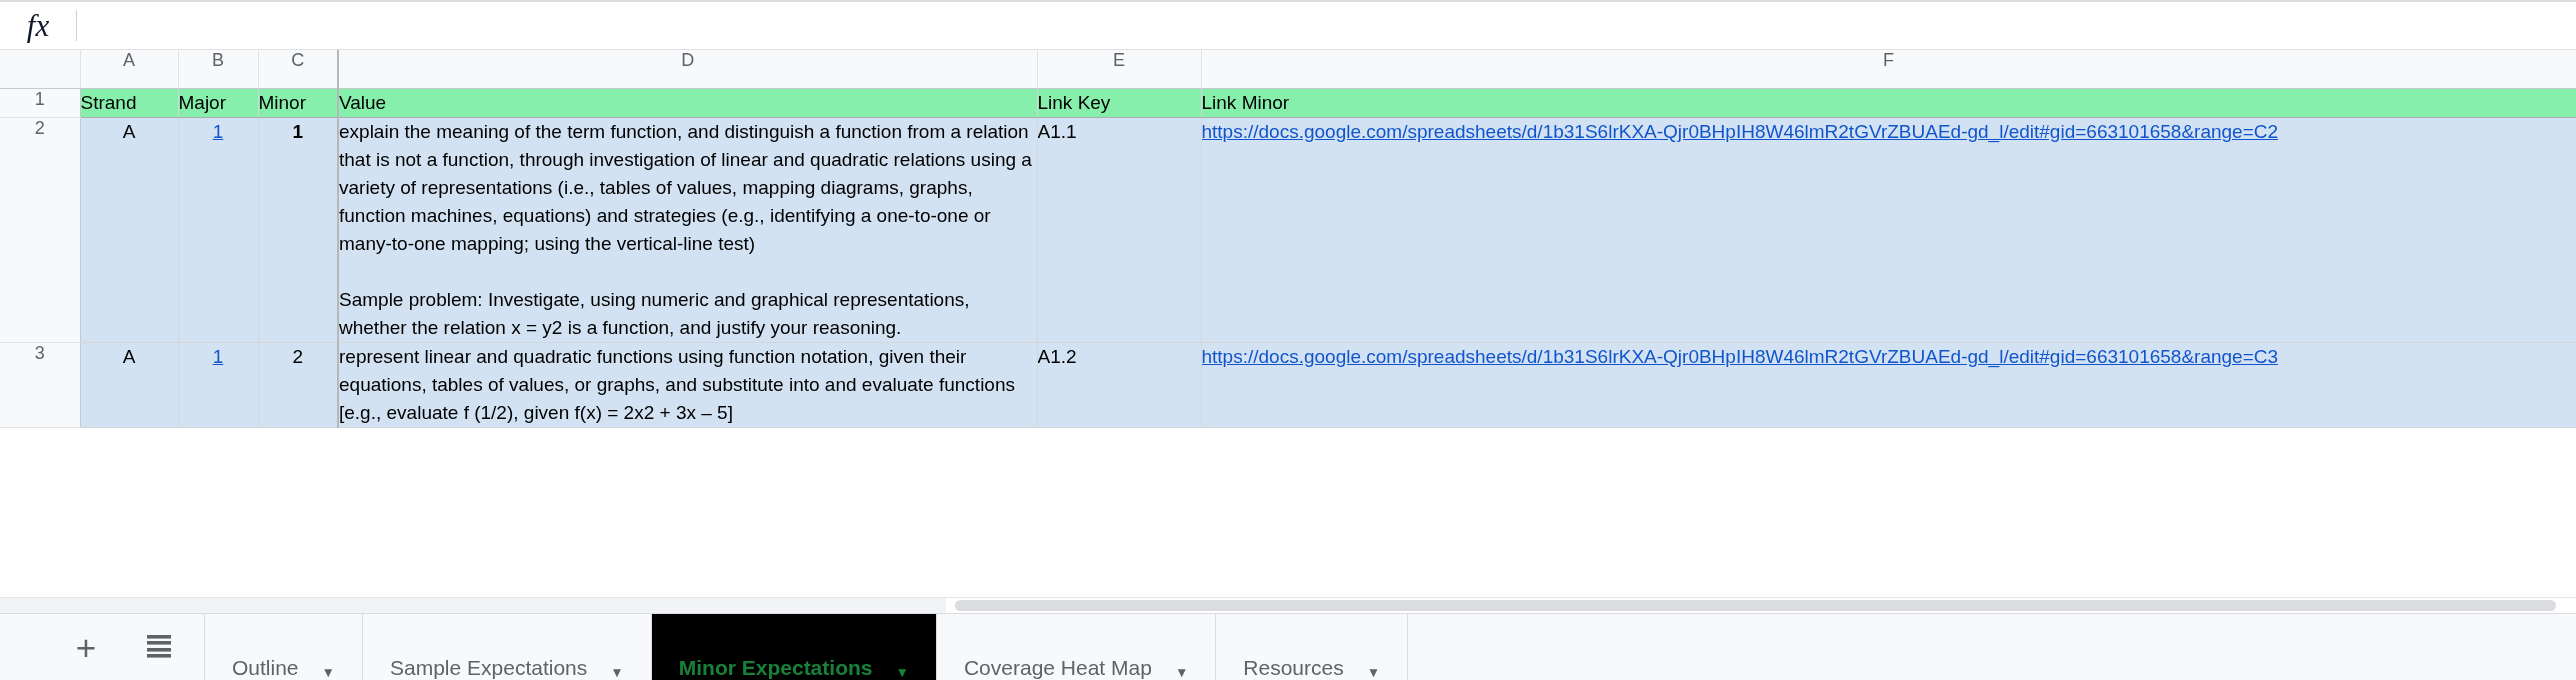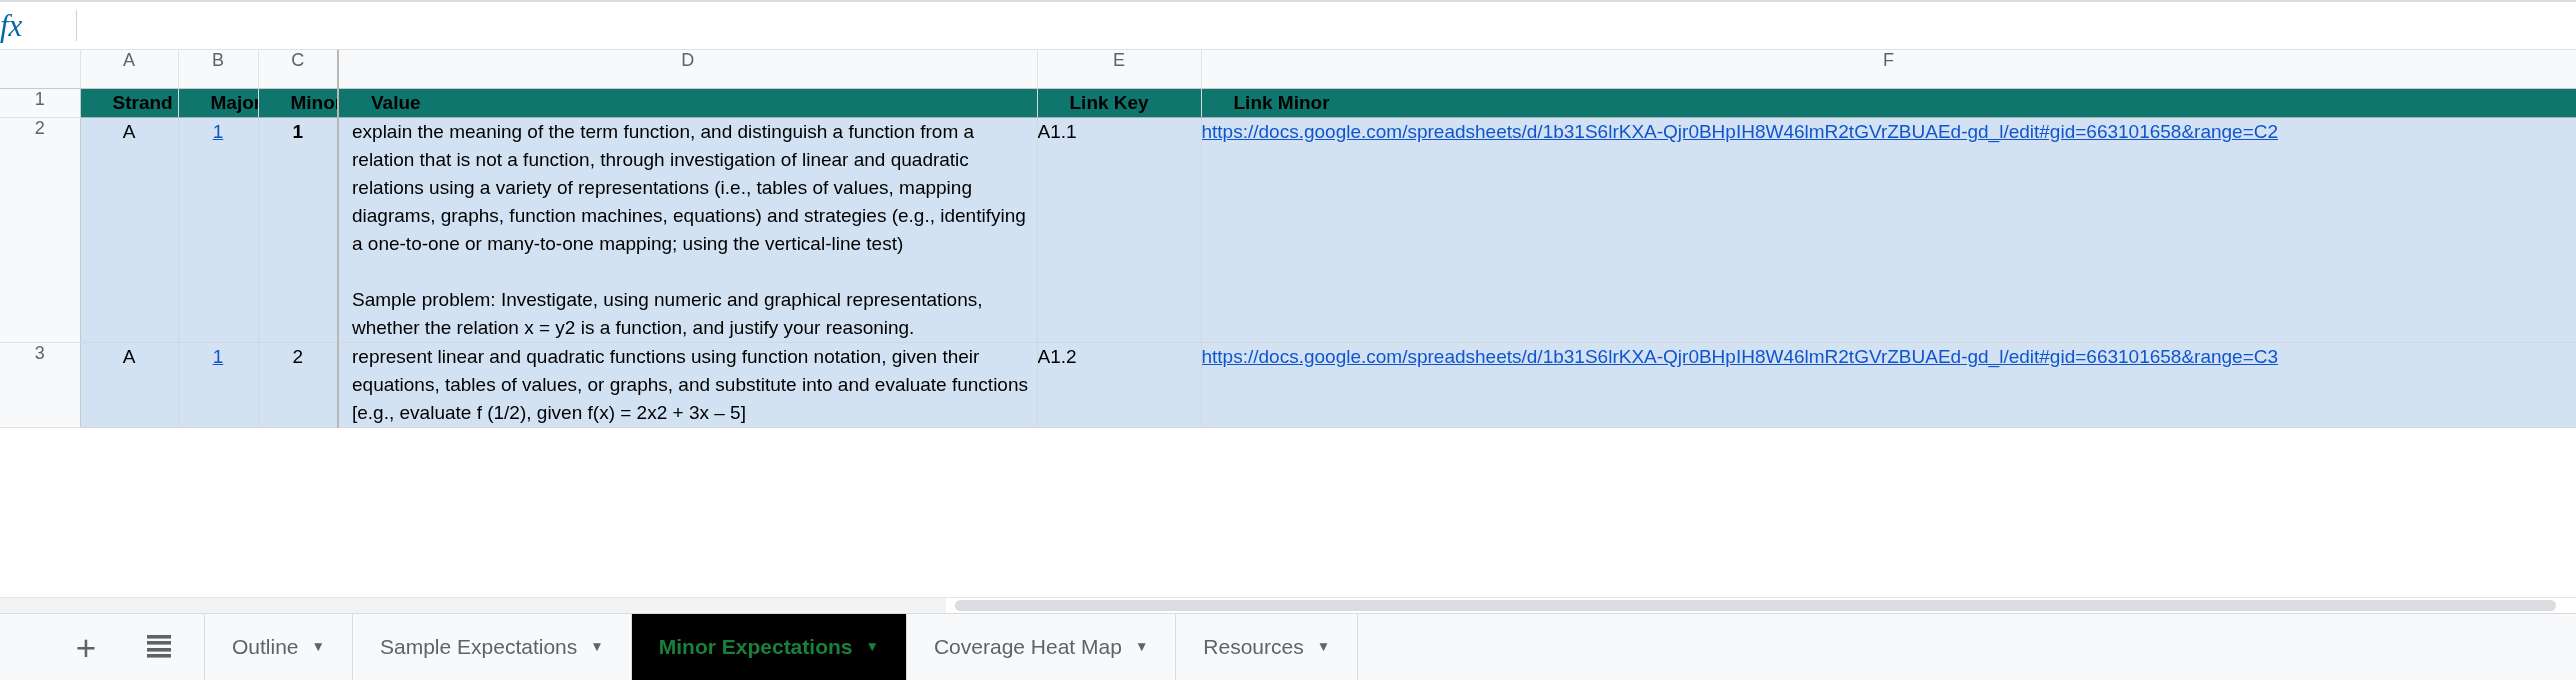--- a/index.html
+++ b/index.html
@@ -24,24 +24,25 @@
     height: 50px;
     background: #ffffff;
     border-top: 2.7px solid #dadce0;
     border-bottom: 0.9px solid #e0e0e0;
     box-sizing: border-box;
     display: flex;
     align-items: center;
   }
   .fx-glyph {
     width: 76px;
+    text-align: center;
     font-family: "Liberation Serif", serif;
     font-style: italic;
     font-size: 31px;
-    color: #0369a1;
+    color: #0f172a;
     user-select: none;
     line-height: 1;
   }
   .fx-divider {
     width: 0.9px;
     height: 31px;
     background: #d0d0d0;
   }
   .formula-input {
     flex: 1;
@@ -111,42 +112,40 @@
     border-bottom: 0.9px solid #d3d6da;
     font-size: 19px;
     line-height: 28px;
     color: #000000;
     padding: 3.6px 9px 5.5px 9px;
     background: #ffffff;
     word-wrap: break-word;
     overflow: hidden;
   }
   td.cell.hdrrow {
-    background: #0f766e;
-    font-weight: bold;
+    background: #86efac;
+    font-weight: normal;
     border-bottom: 0.9px solid #aaaeb2;
     white-space: nowrap;
-    padding-left: 32px;
   }
   td.cell.selected {
     background: #d3e2f3;
   }
   td.cell.c-center { text-align: center; }
   td.cell.c-bold { font-weight: bold; }
 
   .linktext {
     color: #1155cc;
     text-decoration: underline;
     cursor: pointer;
     white-space: nowrap;
   }
   .celltext {
     white-space: pre-wrap;
     display: block;
-    margin-left: 13px;
   }
 
   
   td.edge-right { border-right: 2.7px solid #b7b7b7; }
   .colhead.edge-right { border-right: 2.7px solid #b7b7b7; }
 
   
   .tabbar {
     position: absolute;
     left: 0; bottom: 0;
@@ -185,22 +184,22 @@
       linear-gradient(#5f6368,#5f6368) 0 12.7px/100% 3.6px no-repeat,
       linear-gradient(#5f6368,#5f6368) 0 19px/100% 3.6px no-repeat;
   }
 
   .tabs {
     display: flex;
     align-items: stretch;
   }
   .tab {
     display: flex;
-    align-items: center;
-    gap: 13px;
+    align-items: flex-end;
+    gap: 23px;
     padding: 0 27px;
     border-right: 0.9px solid #dadce0;
     font-size: 21px;
     color: #5f6368;
     cursor: pointer;
     user-select: none;
     background: transparent;
     white-space: nowrap;
   }
   .tab.active {

